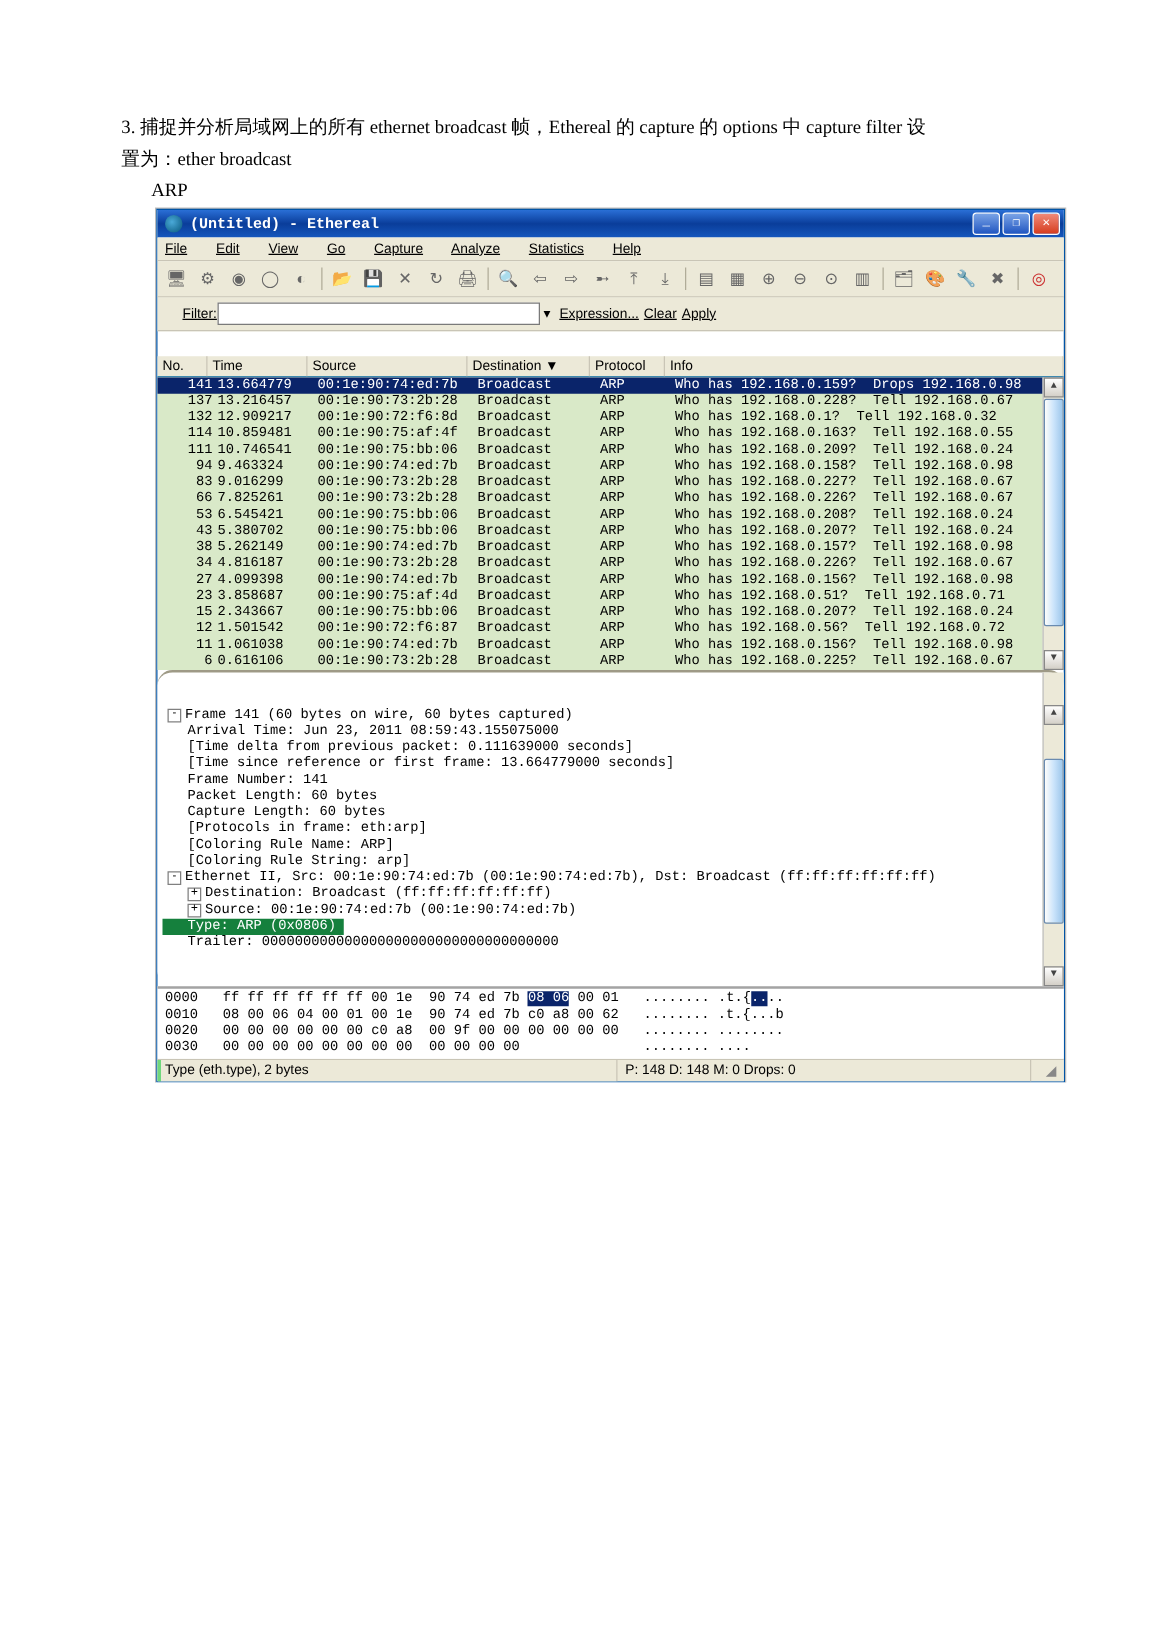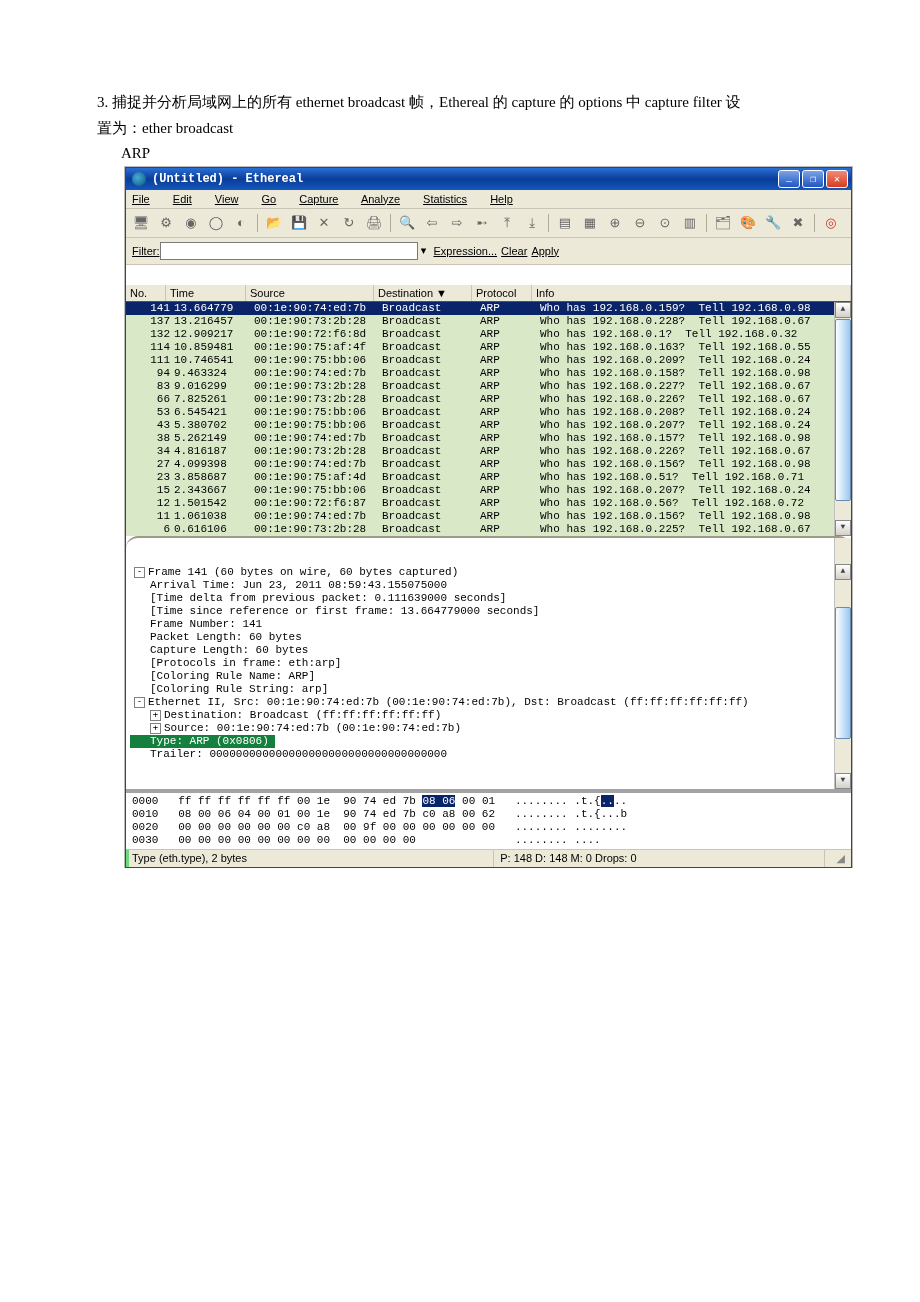--- a/index.html
+++ b/index.html
@@ -14,21 +14,21 @@
   .win-btn { width:20px; height:16px; border:1px solid #fff; border-radius:3px; display:flex; align-items:center; justify-content:center; font-size:10px; font-weight:bold; color:#fff; }
   .win-min { background:linear-gradient(#7aa3e6,#2156c1); }
   .win-max { background:linear-gradient(#7aa3e6,#2156c1); }
   .win-close { background:linear-gradient(#f08a7a,#d63c1e); }
   .menubar { background:#ece9d8; padding:3px 6px; border-bottom:1px solid #c9c5b6; }
   .menubar span { margin-right:10px; cursor:default; }
   .menubar .ul { text-decoration:underline; }
   .toolbar { background:#ece9d8; padding:3px 4px; display:flex; align-items:center; gap:3px; flex-wrap:nowrap; border-bottom:1px solid #c9c5b6; }
   .sep { width:1px; height:18px; background:#b0ac98; margin:0 2px; }
   .tbtn { width:20px; height:20px; display:flex; align-items:center; justify-content:center; font-size:13px; color:#666; border:1px solid transparent; }
-  .filterbar { background:#ece9d8; padding:4px 6px; display:flex; align-items:center; gap:0; border-bottom:1px solid #c9c5b6; }
+  .filterbar { background:#ece9d8; padding:4px 20px; display:flex; align-items:center; gap:0; border-bottom:1px solid #c9c5b6; }
   .filterbar input { flex:0 0 250px; height:16px; border:1px solid #7a7a7a; font-size:11px; padding:0 3px; }
   .filterbar .lbl { text-decoration:underline; color:#000; }
   .filterbar .dd { width:12px; text-align:center; }
   .filterbar .action { text-decoration:underline; margin-left:4px; }
   
   .plist-head { background:#ece9d8; border-bottom:1px solid #0369a1; display:flex; font-size:11px;margin-top:20px; }
   .plist-head div { padding:2px 4px; border-right:1px solid #c9c5b6; box-sizing:border-box; }
   .c-no { width:40px; text-align:left; }
   .c-time { width:80px; }
   .c-src { width:128px; }
@@ -40,21 +40,21 @@
   .sb-btn { width:14px; height:14px; margin:0 auto; background:linear-gradient(#fff,#d4d0c8); border:1px solid #888; font-size:8px; text-align:center; line-height:12px; color:#444; }
   .sb-thumb { margin:1px auto; width:14px; background:linear-gradient(to right,#fdfdfb,#cbe4fb,#9dc7eb); border:1px solid #6a8bb0; border-radius:2px; }
   .prow { display:flex; white-space:pre; padding:0 4px; }
   .prow.sel { background:#0a246a; color:#fff; }
   .prow .c-no { text-align:right; padding-right:4px; }
   .prow .c-time { }
   .pane { border-top:2px solid #9e9a86; font-family:"Courier New",monospace; font-size:11px; line-height:13px; background:#fff; position:relative; padding:2px 4px 2px 4px; white-space:pre;border-radius:12px; }
   .pane .tree-row { padding-left:4px; }
   .pane .tree-row.l1 { padding-left:20px; }
   .pane .sel-row { background:#15803d; color:#fff; display:inline-block; padding:0 6px 0 20px;text-align:right; }
-  .hexpane { border-top:4px solid #a3a3a3; font-family:"Courier New",monospace; font-size:11px; line-height:13px; background:#fff; padding:2px 6px; white-space:pre; position:relative; }
+  .hexpane { border-top:2px solid #a3a3a3; font-family:"Courier New",monospace; font-size:11px; line-height:13px; background:#fff; padding:2px 6px; white-space:pre; position:relative; }
   .hl { background:#0a246a; color:#fff; }
   .statusbar { display:flex; background:#ece9d8; border-top:1px solid #c9c5b6; font-size:11px;justify-content:flex-end; }
   .statusbar div { padding:2px 6px; border-right:1px solid #c9c5b6; }
   .statusbar .left { flex:0 0 49%; background:linear-gradient(to right,#6fd87c 0,#6fd87c 3px,#ece9d8 3px); }
   .statusbar .right { flex:1; }
   .grip { width:14px; text-align:right; color:#888; border:none !important; }
   .box-sym { display:inline-block; width:9px; height:9px; border:1px solid #808080; text-align:center; line-height:7px; font-size:9px; margin-right:3px; vertical-align:1px; font-family:monospace; }
 </style>
 </head>
 <body>
@@ -141,21 +141,21 @@
       <div class="c-proto">Protocol</div>
       <div class="c-info">Info</div>
     </div>
 
     <div class="plist-body" id="plist-body">
       <div class="scrollbar-v">
         <div class="sb-btn">▲</div>
         <div class="sb-thumb" style="height:180px"></div>
         <div class="sb-btn" style="position:absolute;bottom:0;left:0;right:0">▼</div>
       </div>
-    <div class="prow sel"><span class="c-no">141</span><span class="c-time">13.664779 </span><span class="c-src">00:1e:90:74:ed:7b</span><span class="c-dst">Broadcast   </span><span class="c-proto">ARP</span><span class="c-info">Who has 192.168.0.159?  Tell 192.168.0.98</span></div>
+    <div class="prow sel"><span class="c-no">141</span><span class="c-time">13.664779 </span><span class="c-src">00:1e:90:74:ed:7b</span><span class="c-dst">Broadcast   </span><span class="c-proto">ARP</span><span class="c-info">Who has 192.168.0.159?  Drops 192.168.0.98</span></div>
         <div class="prow"><span class="c-no">137</span><span class="c-time">13.216457 </span><span class="c-src">00:1e:90:73:2b:28</span><span class="c-dst">Broadcast   </span><span class="c-proto">ARP</span><span class="c-info">Who has 192.168.0.228?  Tell 192.168.0.67</span></div>
         <div class="prow"><span class="c-no">132</span><span class="c-time">12.909217 </span><span class="c-src">00:1e:90:72:f6:8d</span><span class="c-dst">Broadcast   </span><span class="c-proto">ARP</span><span class="c-info">Who has 192.168.0.1?  Tell 192.168.0.32</span></div>
         <div class="prow"><span class="c-no">114</span><span class="c-time">10.859481 </span><span class="c-src">00:1e:90:75:af:4f</span><span class="c-dst">Broadcast   </span><span class="c-proto">ARP</span><span class="c-info">Who has 192.168.0.163?  Tell 192.168.0.55</span></div>
         <div class="prow"><span class="c-no">111</span><span class="c-time">10.746541 </span><span class="c-src">00:1e:90:75:bb:06</span><span class="c-dst">Broadcast   </span><span class="c-proto">ARP</span><span class="c-info">Who has 192.168.0.209?  Tell 192.168.0.24</span></div>
         <div class="prow"><span class="c-no">94</span><span class="c-time">9.463324  </span><span class="c-src">00:1e:90:74:ed:7b</span><span class="c-dst">Broadcast   </span><span class="c-proto">ARP</span><span class="c-info">Who has 192.168.0.158?  Tell 192.168.0.98</span></div>
         <div class="prow"><span class="c-no">83</span><span class="c-time">9.016299  </span><span class="c-src">00:1e:90:73:2b:28</span><span class="c-dst">Broadcast   </span><span class="c-proto">ARP</span><span class="c-info">Who has 192.168.0.227?  Tell 192.168.0.67</span></div>
         <div class="prow"><span class="c-no">66</span><span class="c-time">7.825261  </span><span class="c-src">00:1e:90:73:2b:28</span><span class="c-dst">Broadcast   </span><span class="c-proto">ARP</span><span class="c-info">Who has 192.168.0.226?  Tell 192.168.0.67</span></div>
         <div class="prow"><span class="c-no">53</span><span class="c-time">6.545421  </span><span class="c-src">00:1e:90:75:bb:06</span><span class="c-dst">Broadcast   </span><span class="c-proto">ARP</span><span class="c-info">Who has 192.168.0.208?  Tell 192.168.0.24</span></div>
         <div class="prow"><span class="c-no">43</span><span class="c-time">5.380702  </span><span class="c-src">00:1e:90:75:bb:06</span><span class="c-dst">Broadcast   </span><span class="c-proto">ARP</span><span class="c-info">Who has 192.168.0.207?  Tell 192.168.0.24</span></div>
         <div class="prow"><span class="c-no">38</span><span class="c-time">5.262149  </span><span class="c-src">00:1e:90:74:ed:7b</span><span class="c-dst">Broadcast   </span><span class="c-proto">ARP</span><span class="c-info">Who has 192.168.0.157?  Tell 192.168.0.98</span></div>

